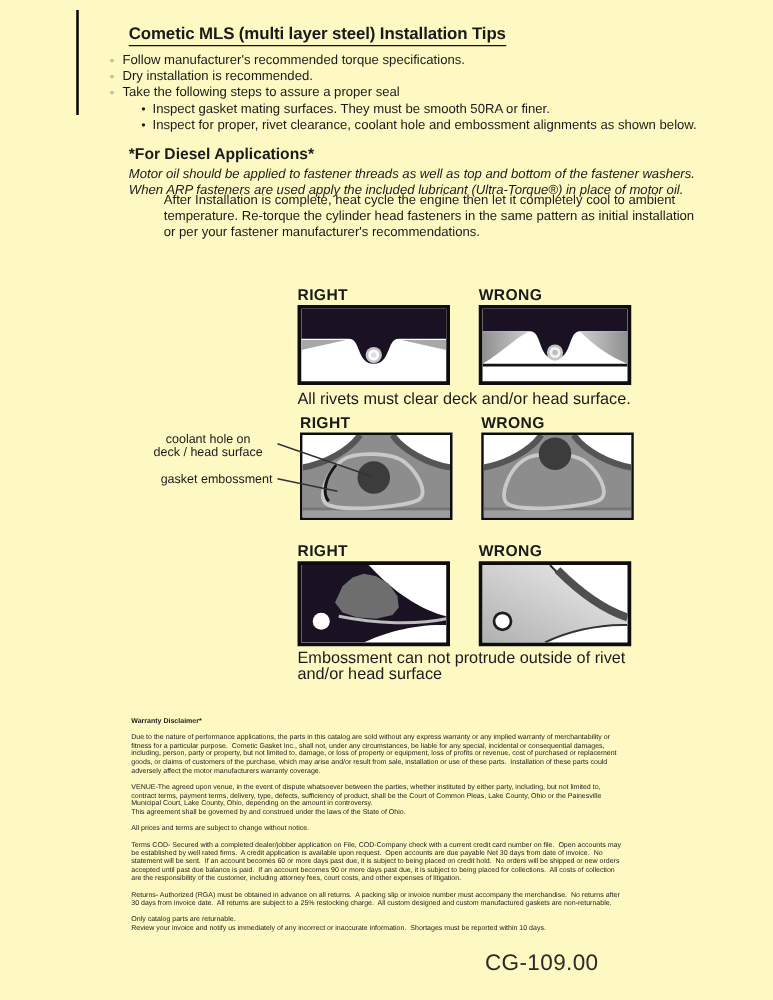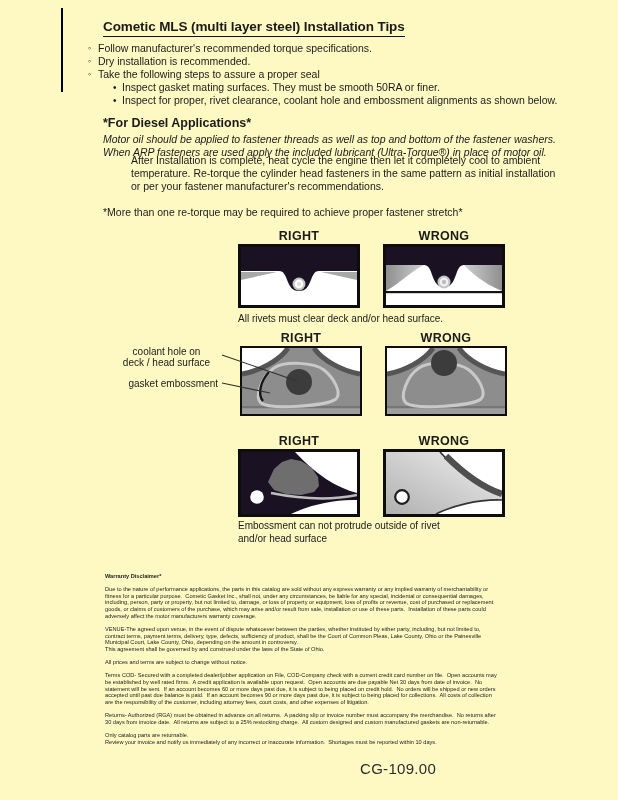--- a/index.html
+++ b/index.html
@@ -14,38 +14,38 @@
   .bullet{display:flex;white-space:nowrap;}
   .bullet .mark{width:10px;flex:0 0 10px;font-size:9px;line-height:13px;}
   .subbullets .bullet .mark{width:9px;flex:0 0 9px;font-size:10px;}
   .h2{left:103px;top:116px;font-size:12.5px;font-weight:bold;text-align:center;}
   .para{font-size:10.5px;line-height:13.2px;white-space:pre-wrap;}
   .p1{left:103px;top:133px;font-style:italic;}
   .p2{left:103px;top:154px;margin-left:28px;}
   .pnote{left:103px;top:206px;}
   .figrow{left:0;top:0;width:618px;height:110px;}
   .fr1{top:229px;} .fr2{top:331px;height:112px;} .fr3{top:434px;}
-  .figlabel{top:0;width:122px;text-align:center;font-size:12.5px;font-weight:bold;letter-spacing:0.3px;}
+  .figlabel{top:0;width:122px;font-size:12.5px;font-weight:bold;letter-spacing:0.3px;}
   .lab-l1{left:238px;} .lab-r1{left:383px;}
   .lab-l2{left:240px;} .lab-r2{left:385px;}
   .dbox{top:15px;width:122px;height:64px;border:3px solid #0d0d0d;box-sizing:border-box;background:#fff;}
   .dbox svg{display:block;}
   .b-l1{left:238px;} .b-r1{left:383px;}
   .b-l2{left:240px;width:122px;height:70px;border-width:2px;} .b-r2{left:385px;width:122px;height:70px;border-width:2px;}
   .b-l3{left:238px;height:68px;} .b-r3{left:383px;height:68px;}
-  .caption{font-size:10px;line-height:12.5px;white-space:pre-wrap;}
+  .caption{font-size:13px;line-height:12.5px;white-space:pre-wrap;}
   .cap1{left:238px;top:84px;} .cap2{left:240px;top:88px;} .cap3{left:238px;top:86px;}
   .annlabels{left:115px;top:15px;width:103px;text-align:center;font-size:10px;line-height:11px;}
   .annlabel2{left:115px;top:47px;width:103px;text-align:right;font-size:10px;line-height:11px;}
   .leaders{left:0;top:0;pointer-events:none;}
   .disclaimer{left:105px;top:573px;width:680px;transform:scale(0.625);transform-origin:top left;
               font-size:9px;line-height:10.8px;color:#222;}
   .disclaimer .dhead{font-weight:bold;margin:0 0 10px 0;}
   .disclaimer p{margin:0 0 10px 0;white-space:pre-wrap;}
-  .pagecode{left:360px;top:760px;font-size:15px;color:#2e2a2c;letter-spacing:0.3px;}
+  .pagecode{left:388px;top:760px;font-size:18px;color:#2e2a2c;letter-spacing:0.3px;}
 </style>
 </head>
 <body>
 
 <div class="page">
 
   <div class="abs left-rule"></div>
 
   <div class="abs title">Cometic MLS (multi layer steel) Installation Tips</div>
 
@@ -74,21 +74,20 @@
       <span>Inspect for proper, rivet clearance, coolant hole and embossment alignments as shown below.</span>
     </div>
   </div>
 
   <div class="abs h2">*For Diesel Applications*</div>
   <div class="abs para p1">Motor oil should be applied to fastener threads as well as top and bottom of the fastener washers.
 When ARP fasteners are used apply the included lubricant (Ultra-Torque®) in place of motor oil.</div>
   <div class="abs para p2">After Installation is complete, heat cycle the engine then let it completely cool to ambient
 temperature. Re-torque the cylinder head fasteners in the same pattern as initial installation
 or per your fastener manufacturer's recommendations.</div>
-  <div class="abs para pnote">*More than one re-torque may be required to achieve proper fastener stretch*</div>
 
   <div class="abs figrow fr1">
     <div class="abs figlabel lab-l1">RIGHT</div>
     <div class="abs figlabel lab-r1">WRONG</div>
 
     <div class="abs dbox b-l1">
       <svg width="116" height="58" viewBox="0 0 116 58">
         <path d="M0 0 H116 V24 H78 C68 24 72 44 58 44 C44 44 48 24 38 24 H0 Z" fill="#1a1122"></path>
         <path d="M0 25 L36 25 L0 33 Z" fill="#a8a8a8"></path>
         <path d="M116 25 L80 25 L116 33 Z" fill="#a8a8a8"></path>

